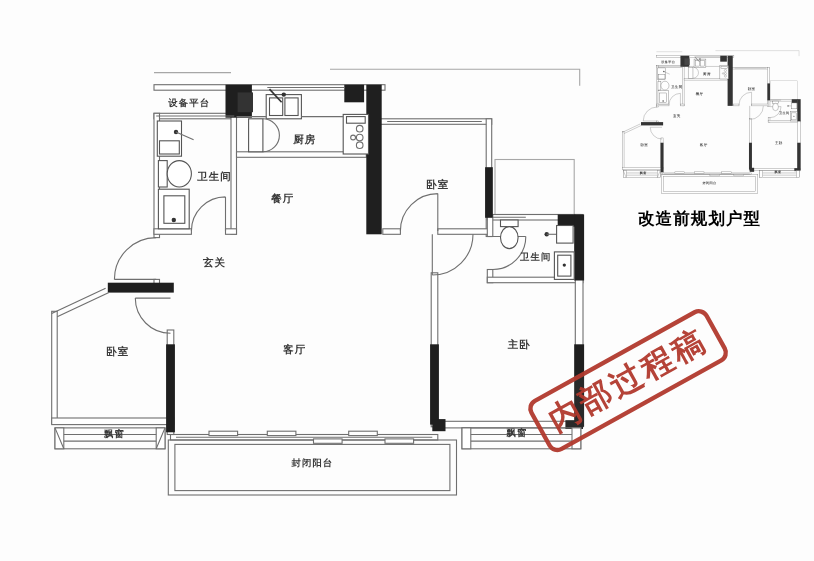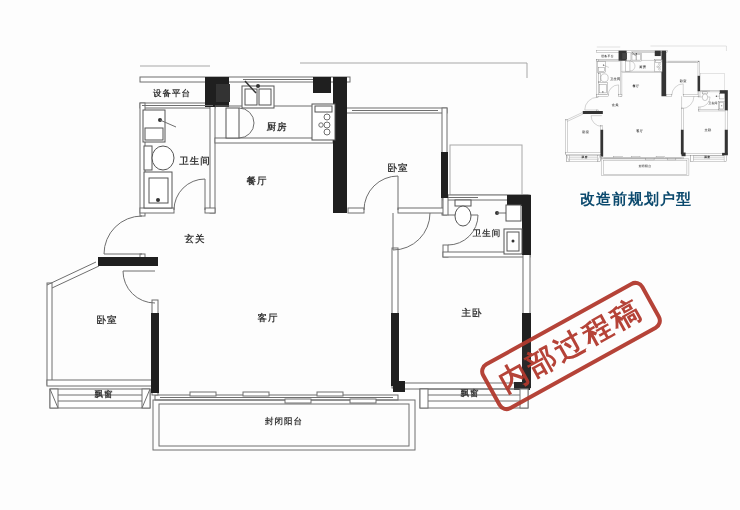--- a/index.html
+++ b/index.html
@@ -25,21 +25,21 @@
   }
   text.lbl-sm{font-size:8.5px;}
 
   .caption-main{
     position:absolute;left:185px;top:474px;width:212px;
     text-align:center;font-size:20px;font-weight:600;color:#4f4f4f;
     letter-spacing:1.5px;
   }
   .caption-mini{
     position:absolute;left:560px;top:190px;width:152px;
-    text-align:center;font-size:15px;font-weight:600;color:#0c4a6e;
+    text-align:center;font-size:15px;font-weight:600;color:#000000;
     letter-spacing:1px;
   }
   .stamp{
     position:absolute;left:478px;top:319px;width:178px;height:46px;
     border:4px solid #b23a2e;border-radius:10px;
     transform:rotate(-29deg);
     display:flex;align-items:center;justify-content:center;
     color:#b23a2e;font-size:29px;font-weight:bold;letter-spacing:3px;
     opacity:0.95;background:rgba(255,255,255,0.05);
   }

